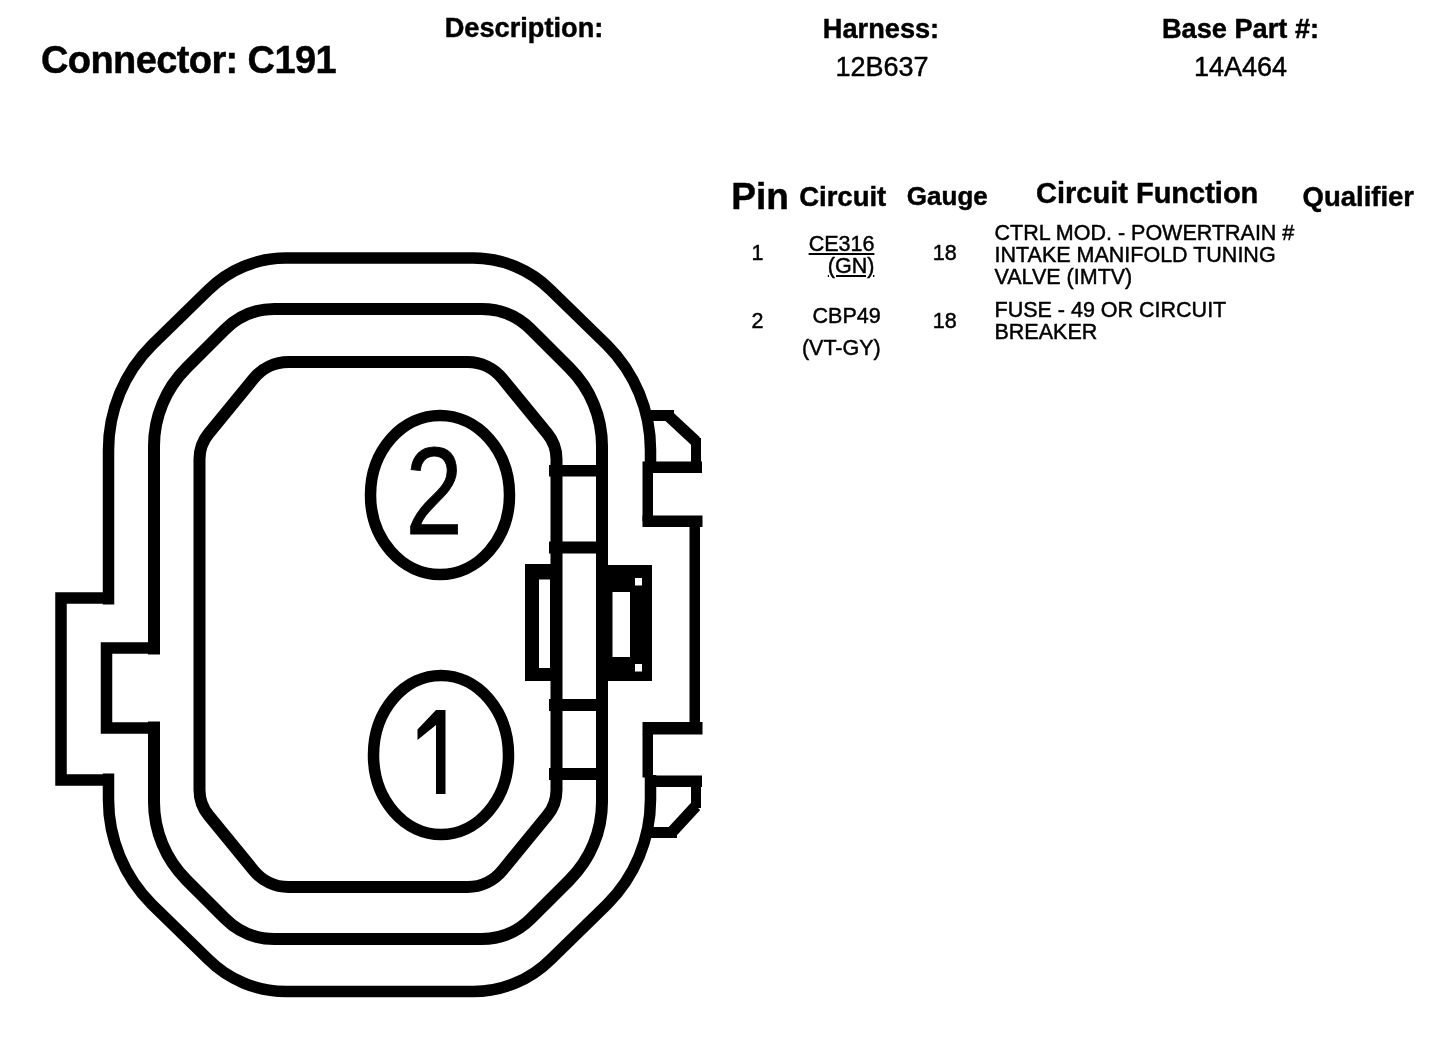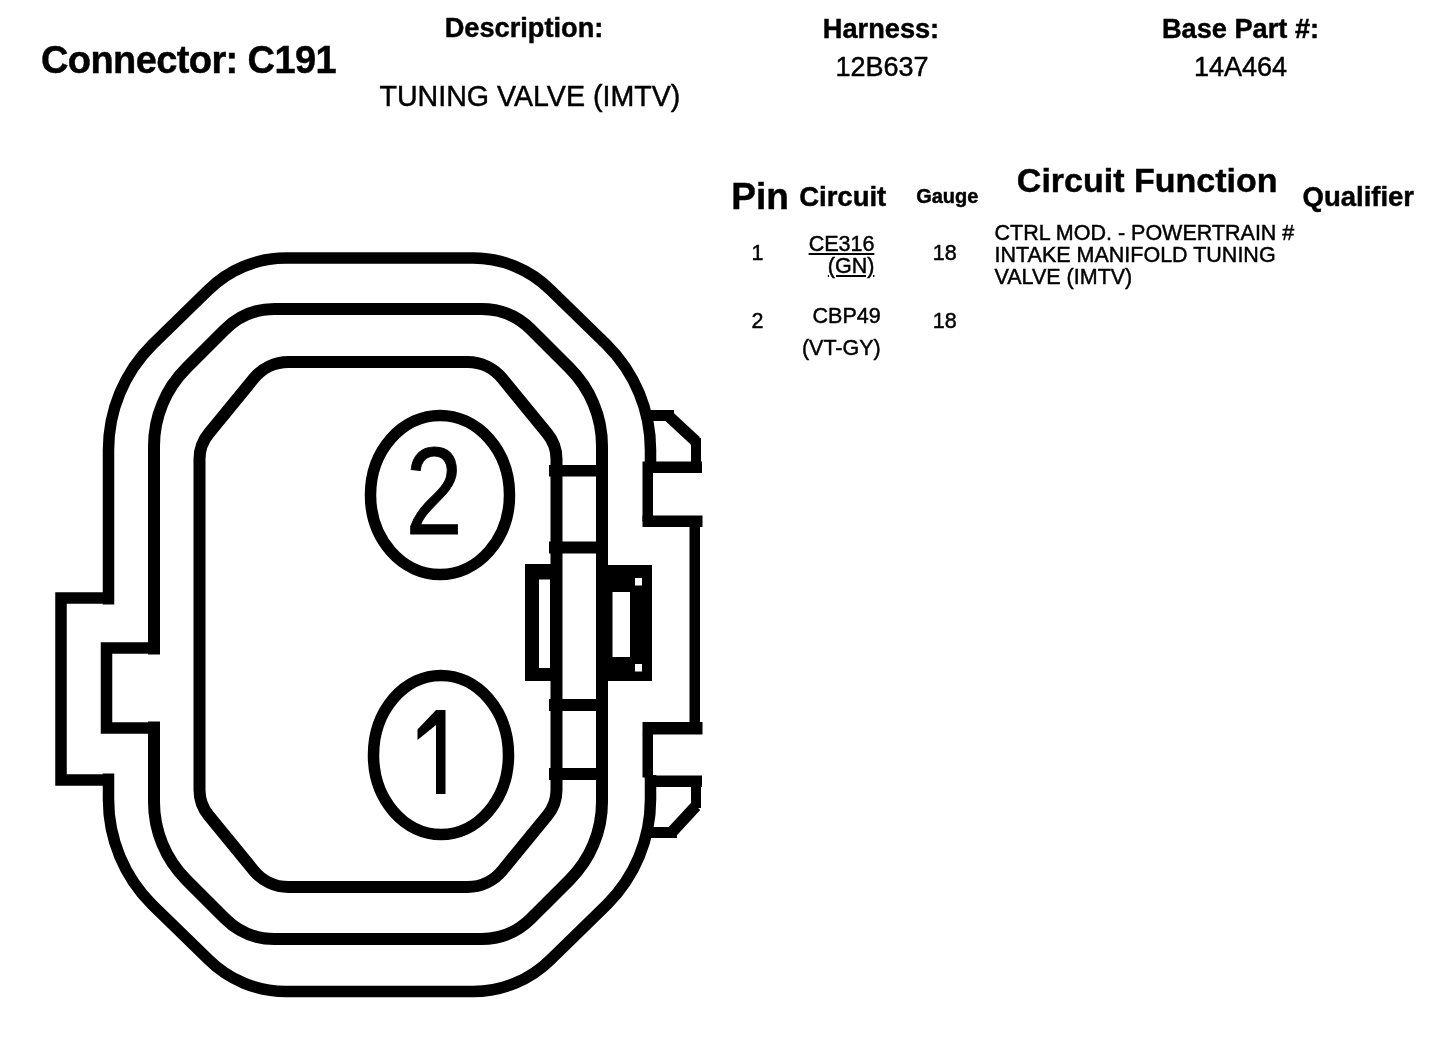--- a/index.html
+++ b/index.html
@@ -8,40 +8,40 @@
   .t{position:absolute;white-space:nowrap;-webkit-text-stroke:0.45px #000;}
   .c{transform:translateX(-50%);text-align:right;}
   .b{font-weight:bold;}
 </style>
 </head>
 <body>
 <div id="page">
 
   <div class="t b" style="left:41px;top:41.3px;font-size:38px;line-height:38px;letter-spacing:-0.6px;">Connector: C191</div>
   <div class="t b c" style="left:524px;top:14.4px;font-size:27.2px;line-height:27.2px;">Description:</div>
-  <div class="t c" style="left:529.9px;top:81.8px;font-size:28.6px;line-height:28.6px;">TUNING VALVE (IMTV)</div>
   <div class="t b c" style="left:881px;top:15.4px;font-size:27.2px;line-height:27.2px;">Harness:</div>
   <div class="t c" style="left:882px;top:54.1px;font-size:27px;line-height:27px;">12B637</div>
   <div class="t b c" style="left:1240.5px;top:15.4px;font-size:27.2px;line-height:27.2px;">Base Part #:</div>
   <div class="t c" style="left:1240.5px;top:54.1px;font-size:27px;line-height:27px;">14A464</div>
 
   <div class="t b c" style="left:760px;top:183.4px;font-size:37px;line-height:27.5px;">Pin</div>
   <div class="t b c" style="left:842.7px;top:183.4px;font-size:27.5px;line-height:27.5px;">Circuit</div>
-  <div class="t b c" style="left:947.3px;top:183.4px;font-size:20px;line-height:27.5px;">Gauge</div>
-  <div class="t b c" style="left:1147.2px;top:167px;font-size:34px;line-height:27.5px;">Circuit Function</div>
+  <div class="t b c" style="left:947.3px;top:183.4px;font-size:26px;line-height:27.5px;">Gauge</div>
+  <div class="t b c" style="left:1147.2px;top:180px;font-size:29px;line-height:27.5px;">Circuit Function</div>
   <div class="t b c" style="left:1358.3px;top:183.4px;font-size:27.5px;line-height:27.5px;">Qualifier</div>
 
   <div class="t c" style="left:757.5px;top:243.1px;font-size:21.5px;line-height:21.5px;">1</div>
   <div class="t c" style="left:841.5px;top:232.5px;font-size:21.5px;line-height:22px;text-decoration:underline;">CE316<br>(GN)</div>
   <div class="t c" style="left:944.7px;top:243.1px;font-size:21.5px;line-height:21.5px;">18</div>
   <div class="t" style="left:994.5px;top:221.5px;font-size:21.5px;line-height:22px;">CTRL MOD. - POWERTRAIN #<br>INTAKE MANIFOLD TUNING<br>VALVE (IMTV)</div>
 
   <div class="t c" style="left:757.5px;top:310.5px;font-size:21.5px;line-height:21.5px;">2</div>
   <div class="t c" style="left:841.3px;top:299.5px;font-size:21.5px;line-height:32px;">CBP49<br>(VT-GY)</div>
   <div class="t c" style="left:944.7px;top:310.5px;font-size:21.5px;line-height:21.5px;">18</div>
+  <div class="t" style="left:994.5px;top:298.5px;font-size:21.5px;line-height:22px;">FUSE - 49 OR CIRCUIT<br>BREAKER</div>
 
   <svg width="1456" height="1038" viewBox="0 0 1456 1038" style="position:absolute;left:0;top:0;" fill="none" stroke="none">
 
     <path d="M 286 258 H 473.0 A 110 110 0 0 1 550.8 290.2 L 607.0 345.0 A 148.5 148.5 0 0 1 650.5 450.0 V 799.5 A 148.5 148.5 0 0 1 607.0 904.5 L 550.8 959.3 A 110 110 0 0 1 473.0 991.5 H 286 A 110 110 0 0 1 208.2 959.3 L 152.0 904.5 A 148.5 148.5 0 0 1 108.5 799.5 V 450.0 A 148.5 148.5 0 0 1 152.0 345.0 L 208.2 290.2 A 110 110 0 0 1 286 258 Z" stroke="#000" stroke-width="11.5"></path>
     <path d="M 274.5 309 H 481.5 A 70 70 0 0 1 531.0 329.5 L 569.8 368.3 A 110 110 0 0 1 602 446.0 V 802.0 A 110 110 0 0 1 569.8 879.7 L 531.0 918.5 A 70 70 0 0 1 481.5 939 H 274.5 A 70 70 0 0 1 225.0 918.5 L 186.2 879.7 A 110 110 0 0 1 154 802.0 V 446.0 A 110 110 0 0 1 186.2 368.3 L 225.0 329.5 A 70 70 0 0 1 274.5 309 Z" stroke="#000" stroke-width="12"></path>
     <path d="M 288.5 362 H 467.5 A 45 45 0 0 1 502.3 378.5 L 547.4 433.6 A 40 40 0 0 1 556.5 459.0 V 790.0 A 40 40 0 0 1 547.4 815.4 L 502.3 870.5 A 45 45 0 0 1 467.5 887 H 288.5 A 45 45 0 0 1 253.7 870.5 L 208.6 815.4 A 40 40 0 0 1 199.5 790.0 V 459.0 A 40 40 0 0 1 208.6 433.6 L 253.7 378.5 A 45 45 0 0 1 288.5 362 Z" stroke="#000" stroke-width="12"></path>
 
     <rect x="639" y="470" width="24" height="305" fill="#fff"></rect>
     <rect x="97" y="604.5" width="24" height="169" fill="#fff"></rect>
     <rect x="141" y="654.5" width="26" height="67" fill="#fff"></rect>

